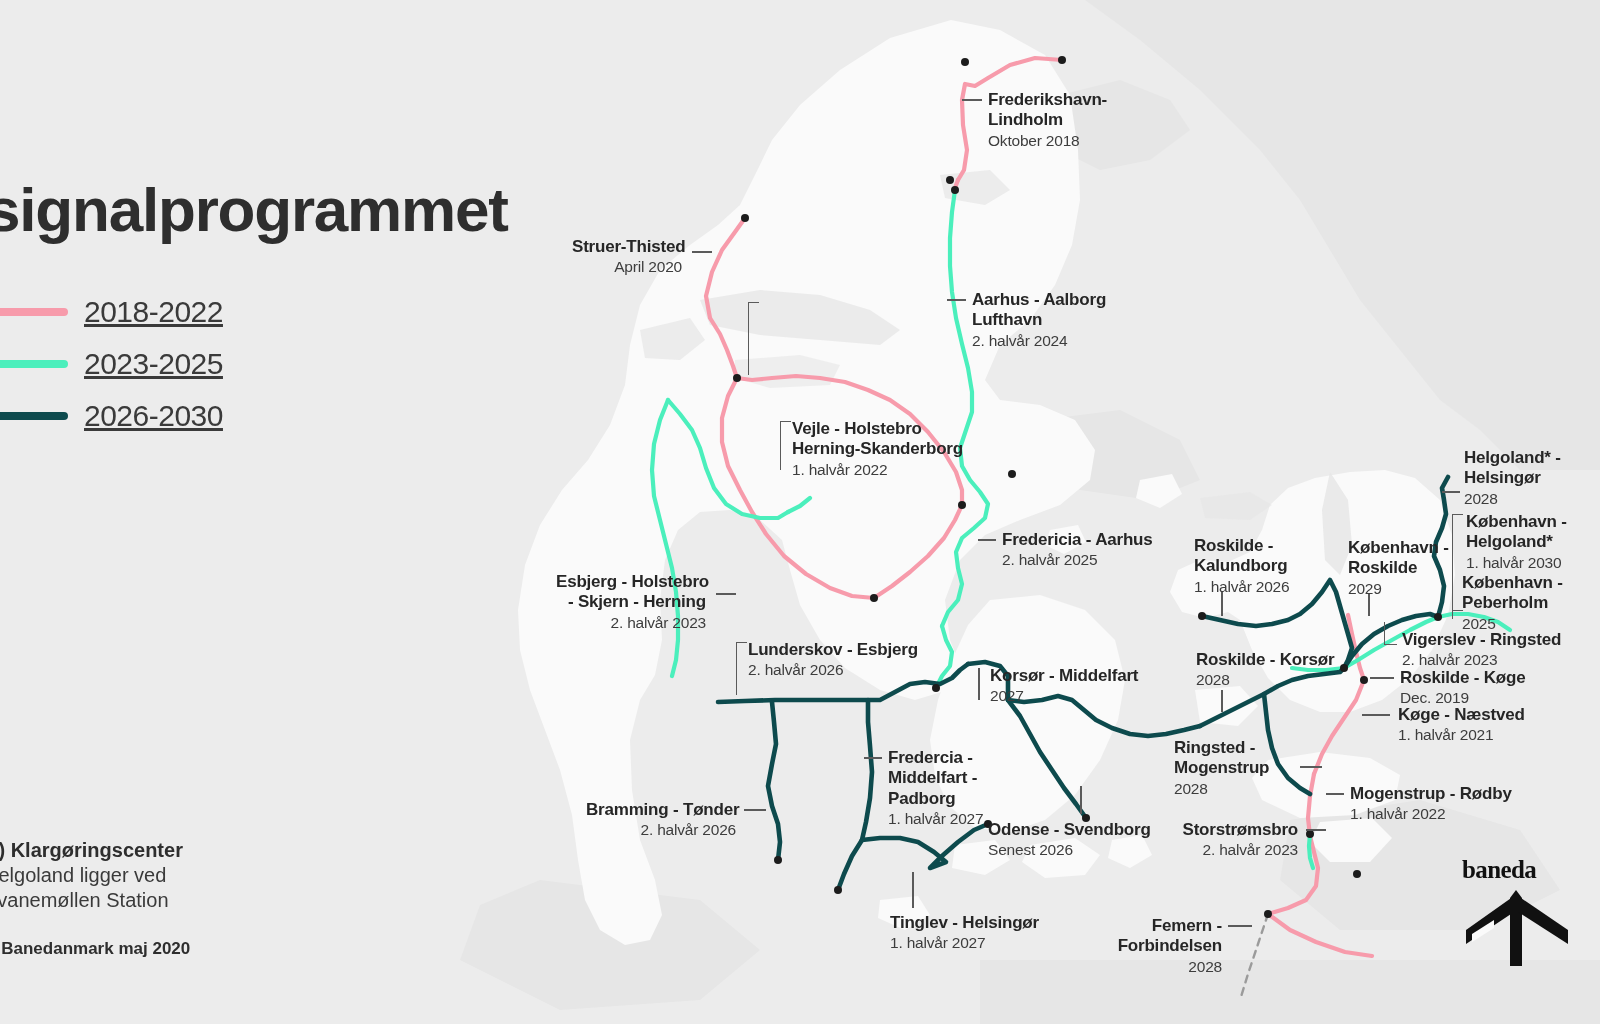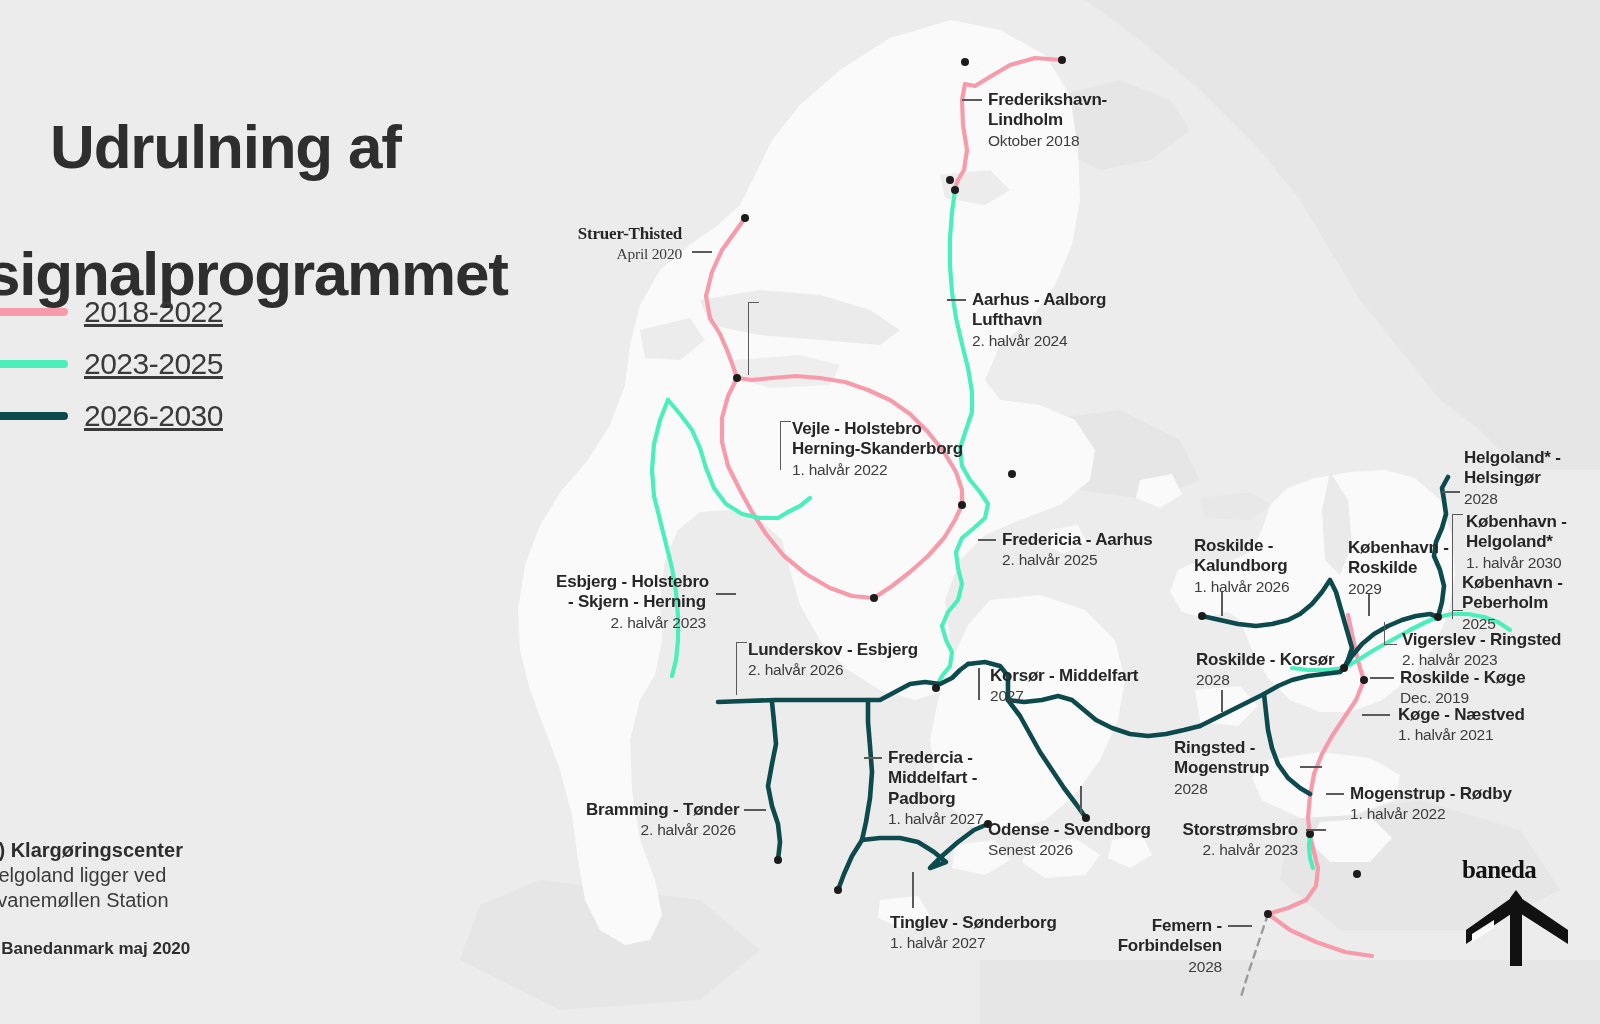--- a/index.html
+++ b/index.html
@@ -237,21 +237,20 @@
       <circle class="stn" cx="1268" cy="914" r="4"></circle>
       <circle class="stn" cx="1357" cy="874" r="4"></circle>
       <circle class="stn" cx="1086" cy="818" r="4"></circle>
       <circle class="stn" cx="778" cy="860" r="4"></circle>
       <circle class="stn" cx="838" cy="890" r="4"></circle>
       <circle class="stn" cx="988" cy="824" r="4"></circle>
     </g>
   </svg>
 
   <div id="title">
-    <span>Udrulning af</span>
     <span class="l2">signalprogrammet</span>
   </div>
 
   <div id="legend">
     <div class="leg-row">
       <div class="leg-swatch" style="background:#F79BAB"></div>
       <div class="leg-label">2018-2022</div>
     </div>
     <div class="leg-row">
       <div class="leg-swatch" style="background:#4BEFBC"></div>
@@ -282,21 +281,21 @@
     </svg>
   </div>
 
   <div class="cal" style="left:988px;top:90px;">
     <div class="name">Frederikshavn-</div>
     <div class="name">Lindholm</div>
     <div class="date">Oktober 2018</div>
   </div>
   <div class="leader h" style="left:962px;top:99px;width:20px;"></div>
 
-  <div class="cal r" style="left:572px;top:224px;width:110px;font-family:Liberation Serif, serif;">
+  <div class="cal r" style="left:572px;top:237px;width:110px;">
     <div class="name">Struer-Thisted</div>
     <div class="date">April 2020</div>
   </div>
   <div class="leader h" style="left:692px;top:251px;width:20px;"></div>
 
   <div class="bracket" style="left:748px;top:302px;width:10px;height:72px;border-left-width:1.6px;border-top-width:1.6px;"></div>
 
   <div class="cal" style="left:972px;top:290px;">
     <div class="name">Aarhus - Aalborg</div>
     <div class="name">Lufthavn</div>
@@ -350,21 +349,21 @@
   </div>
   <div class="leader h" style="left:864px;top:757px;width:18px;"></div>
 
   <div class="cal" style="left:988px;top:820px;">
     <div class="name">Odense - Svendborg</div>
     <div class="date">Senest 2026</div>
   </div>
   <div class="leader v" style="left:1080px;top:786px;height:28px;"></div>
 
   <div class="cal" style="left:890px;top:913px;">
-    <div class="name">Tinglev - Sønderborg</div>
+    <div class="name">Tinglev - Helsingør</div>
     <div class="date">1. halvår 2027</div>
   </div>
   <div class="leader v" style="left:912px;top:872px;height:36px;"></div>
 
   <div class="cal" style="left:1194px;top:536px;">
     <div class="name">Roskilde -</div>
     <div class="name">Kalundborg</div>
     <div class="date">1. halvår 2026</div>
   </div>
   <div class="leader v" style="left:1221px;top:592px;height:24px;"></div>

